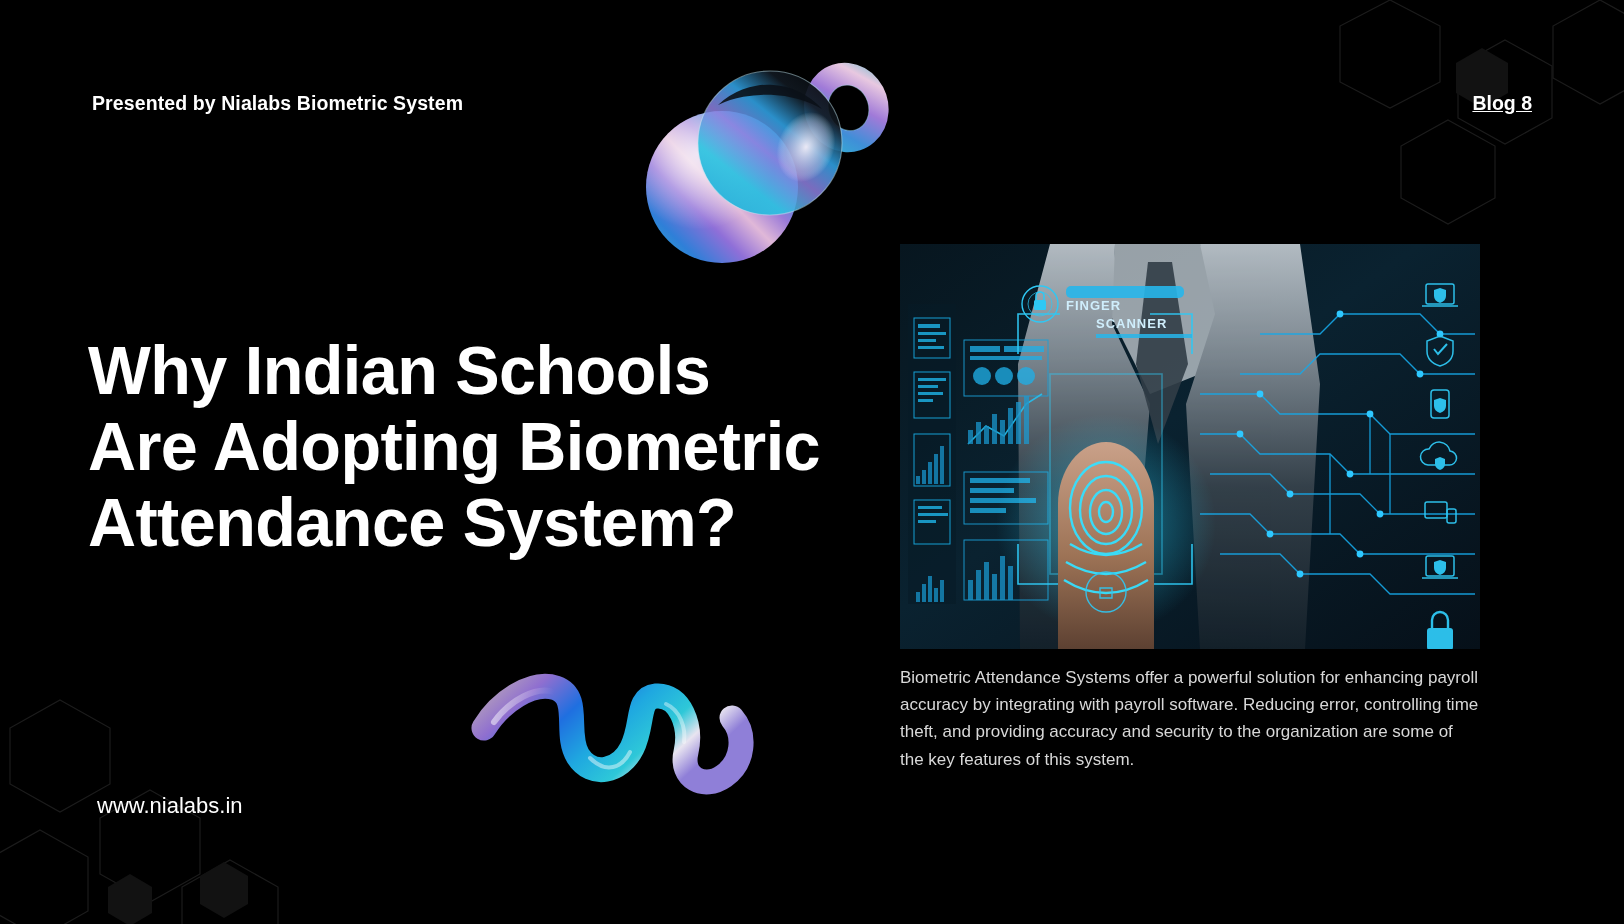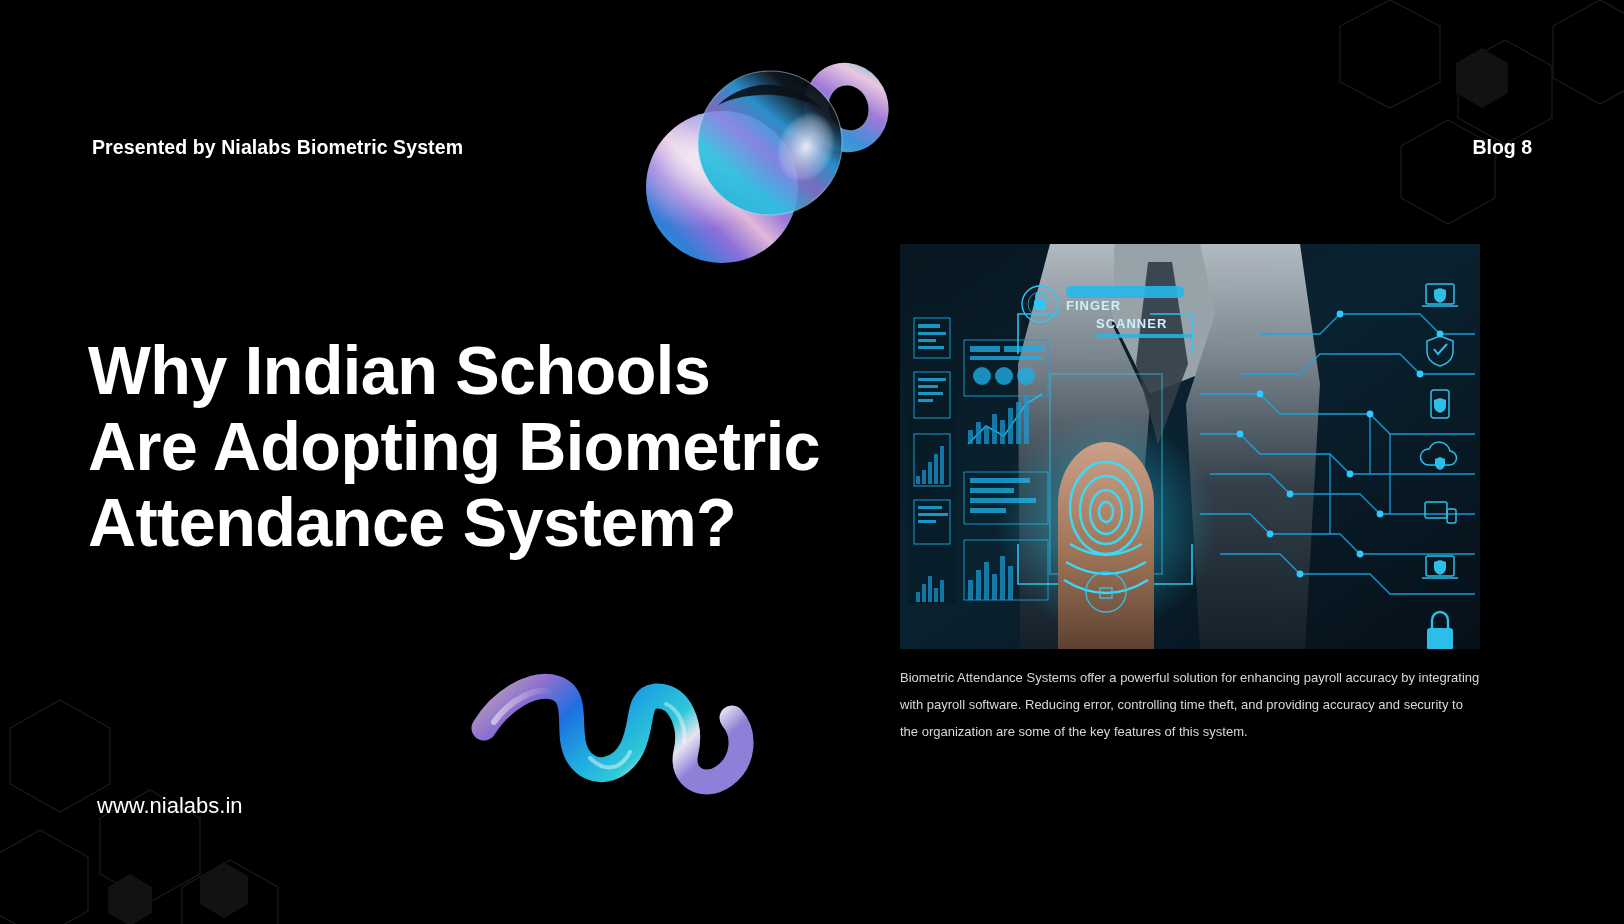--- a/index.html
+++ b/index.html
@@ -7,28 +7,28 @@
   body {
     width:1624px; height:924px;
     font-family:"Liberation Sans", sans-serif;
     color:#fff; overflow:hidden; position:relative;
   }
 
   
   .hex-bg { position:absolute; inset:0; z-index:0; pointer-events:none; }
 
   
-  .header { position:absolute; top:92px; left:0; width:100%; height:34px; z-index:6;margin-top:44px; }
+  .header { position:absolute; top:92px; left:0; width:100%; height:34px; z-index:6; }
   .presented {
     position:absolute; left:92px; top:0;
     font-size:19.5px; font-weight:700; letter-spacing:.1px; color:#fff;
   }
   .blog-num {
     position:absolute; right:92px; top:0;
-    font-size:19.5px; font-weight:700; color:#fff;
+    font-size:19.5px; font-weight:700; color:#fff;text-decoration:underline;
   }
 
   
   .decor-spheres { position:absolute; left:610px; top:35px; width:280px; height:245px; z-index:4; }
   .decor-helix   { position:absolute; left:460px; top:630px; width:320px; height:190px; z-index:4; }
 
   
   .headline {
     position:absolute; left:88px; top:333px; width:800px; z-index:5;
     font-size:69px; line-height:76px; font-weight:700;
@@ -47,21 +47,21 @@
   
   .right-col { position:absolute; left:900px; top:244px; width:580px; z-index:5; }
   .photo {
     position:relative; width:580px; height:405px;
     background:#14532d; overflow:hidden;
   }
   .overview-title {
     margin-top:25px; font-size:20.5px; font-weight:700; color:#fff; letter-spacing:.1px;
   }
   .overview-body {
-    margin-top:15px; font-size:13px; line-height:27.2px;
+    margin-top:15px; font-size:17px; line-height:27.2px;
     color:#d8d8d8; font-weight:400; width:580px;
   }
 </style>
 </head>
 <body>
 
 <svg class="hex-bg" viewBox="0 0 1624 924" preserveAspectRatio="none">
   <g fill="none" stroke="#1c1c1c" stroke-width="1.2">
     <polygon points="1390,0 1440,26 1440,82 1390,108 1340,82 1340,26"></polygon>
     <polygon points="1505,40 1552,66 1552,118 1505,144 1458,118 1458,66"></polygon>

